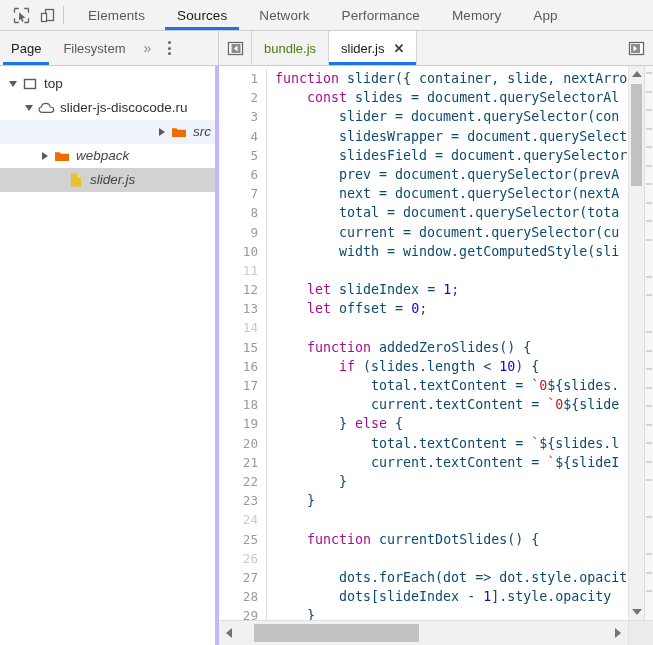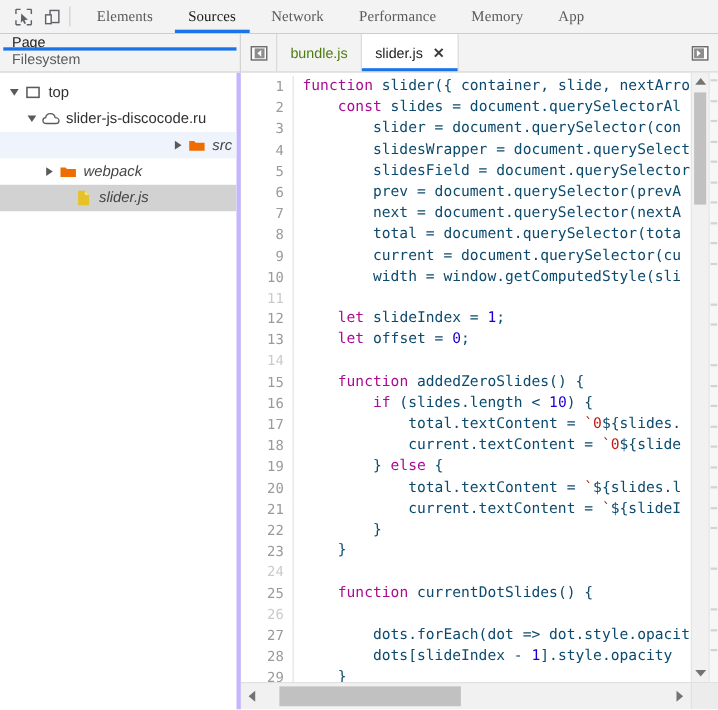--- a/index.html
+++ b/index.html
@@ -28,21 +28,20 @@
   
   .devtools-toolbar {
     position: relative;
     height: 31px;
     min-height: 31px;
     background: #f3f3f3;
     border-bottom: 1px solid #cdcdcd;
     display: flex;
     align-items: stretch;
     box-sizing: border-box;
-    font-family: Liberation Serif, serif;
   }
   .tb-icons {
     display: flex;
     align-items: center;
     padding: 0 6px 0 8px;
   }
   .tb-icon {
     width: 26px;
     height: 26px;
     display: flex;
@@ -98,21 +97,20 @@
   }
   .nav-tabs {
     width: 219px;
     min-width: 219px;
     display: flex;
     align-items: stretch;
     background: #f3f3f3;
     border-bottom: 1px solid #cdcdcd;
     border-right: 1px solid #cdcdcd;
     box-sizing: border-box;
-    flex-direction: column;
   }
   .nav-tab {
     position: relative;
     display: flex;
     align-items: center;
     padding: 0 11px;
     font-size: 13px;
     color: #5a5a5a;
     cursor: pointer;
     white-space: nowrap;

